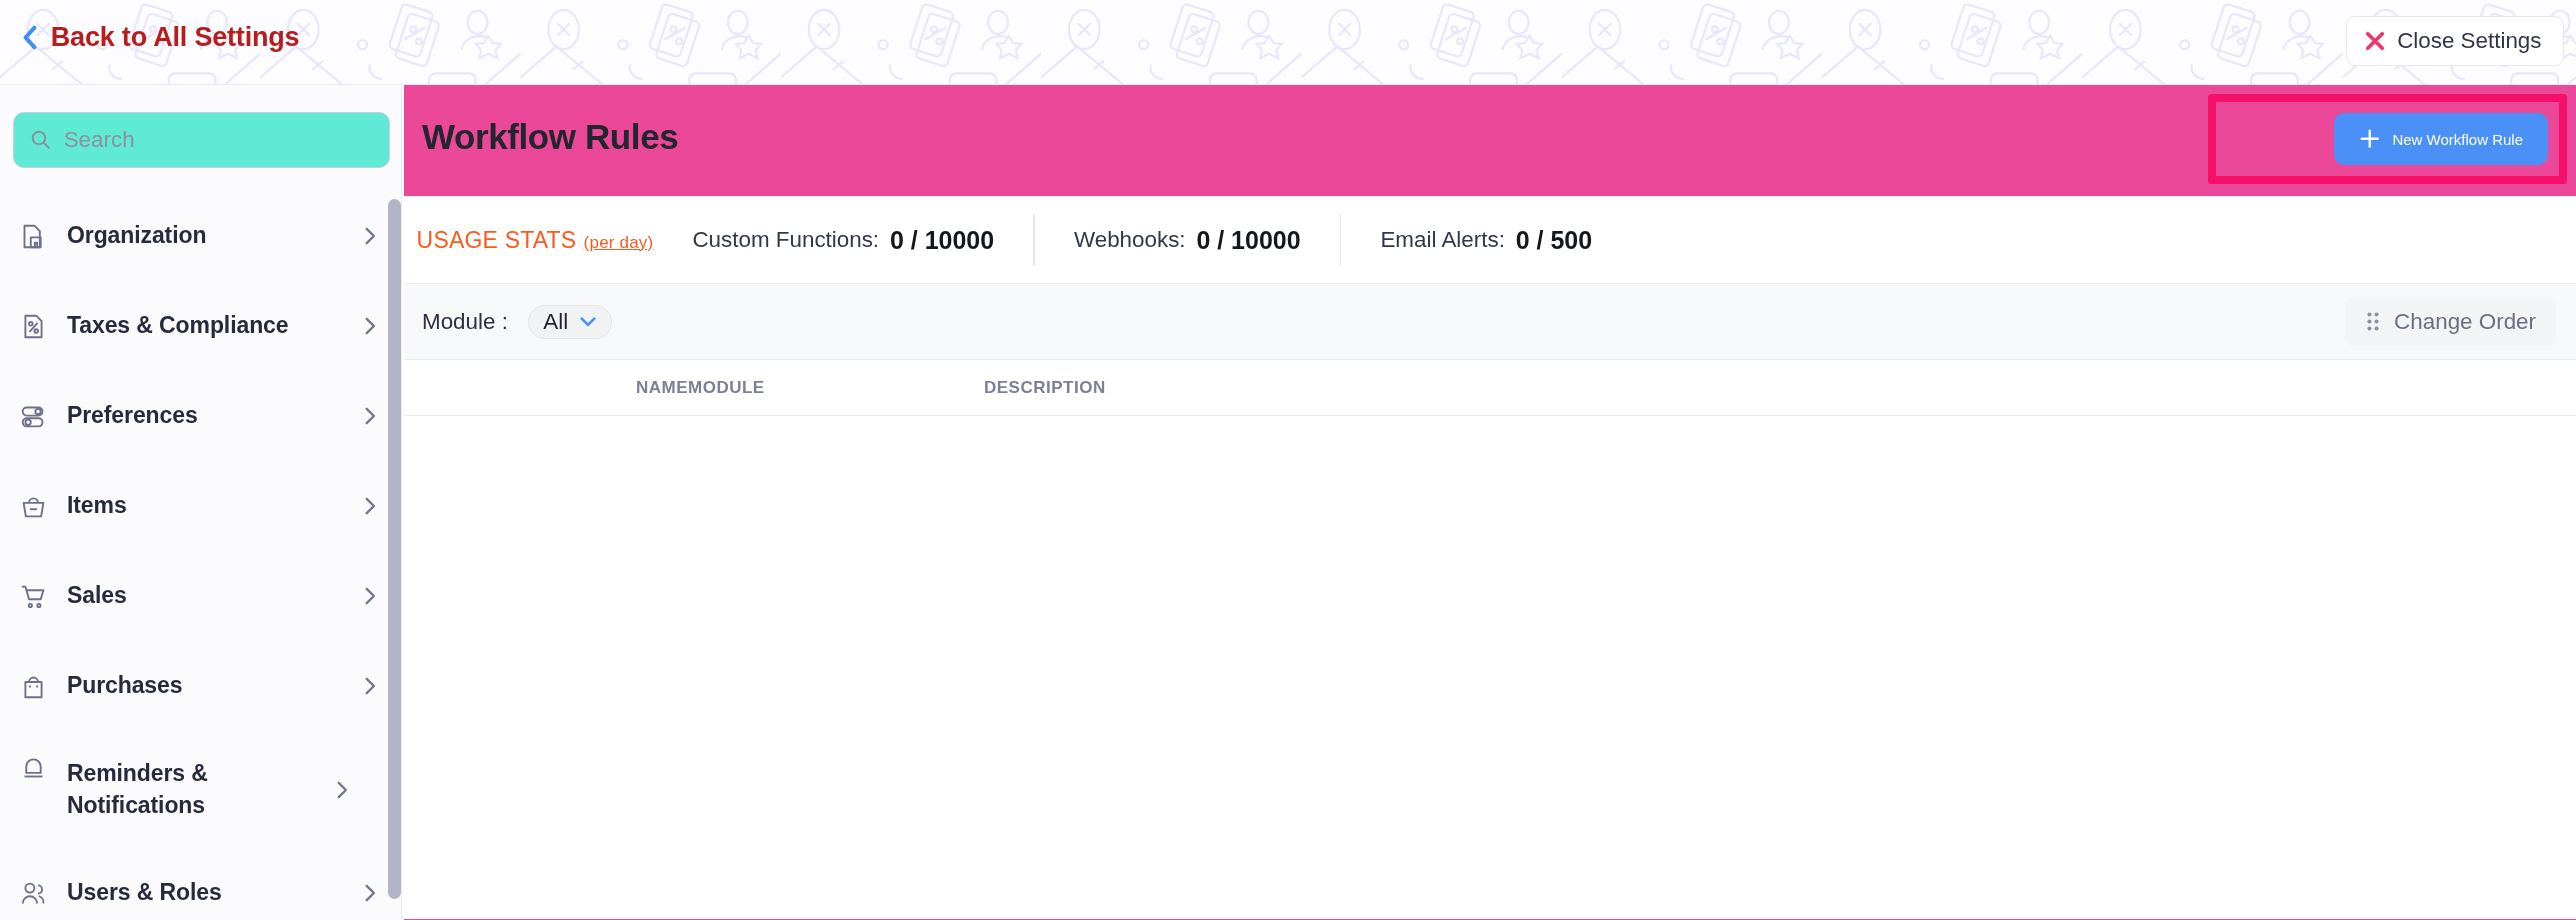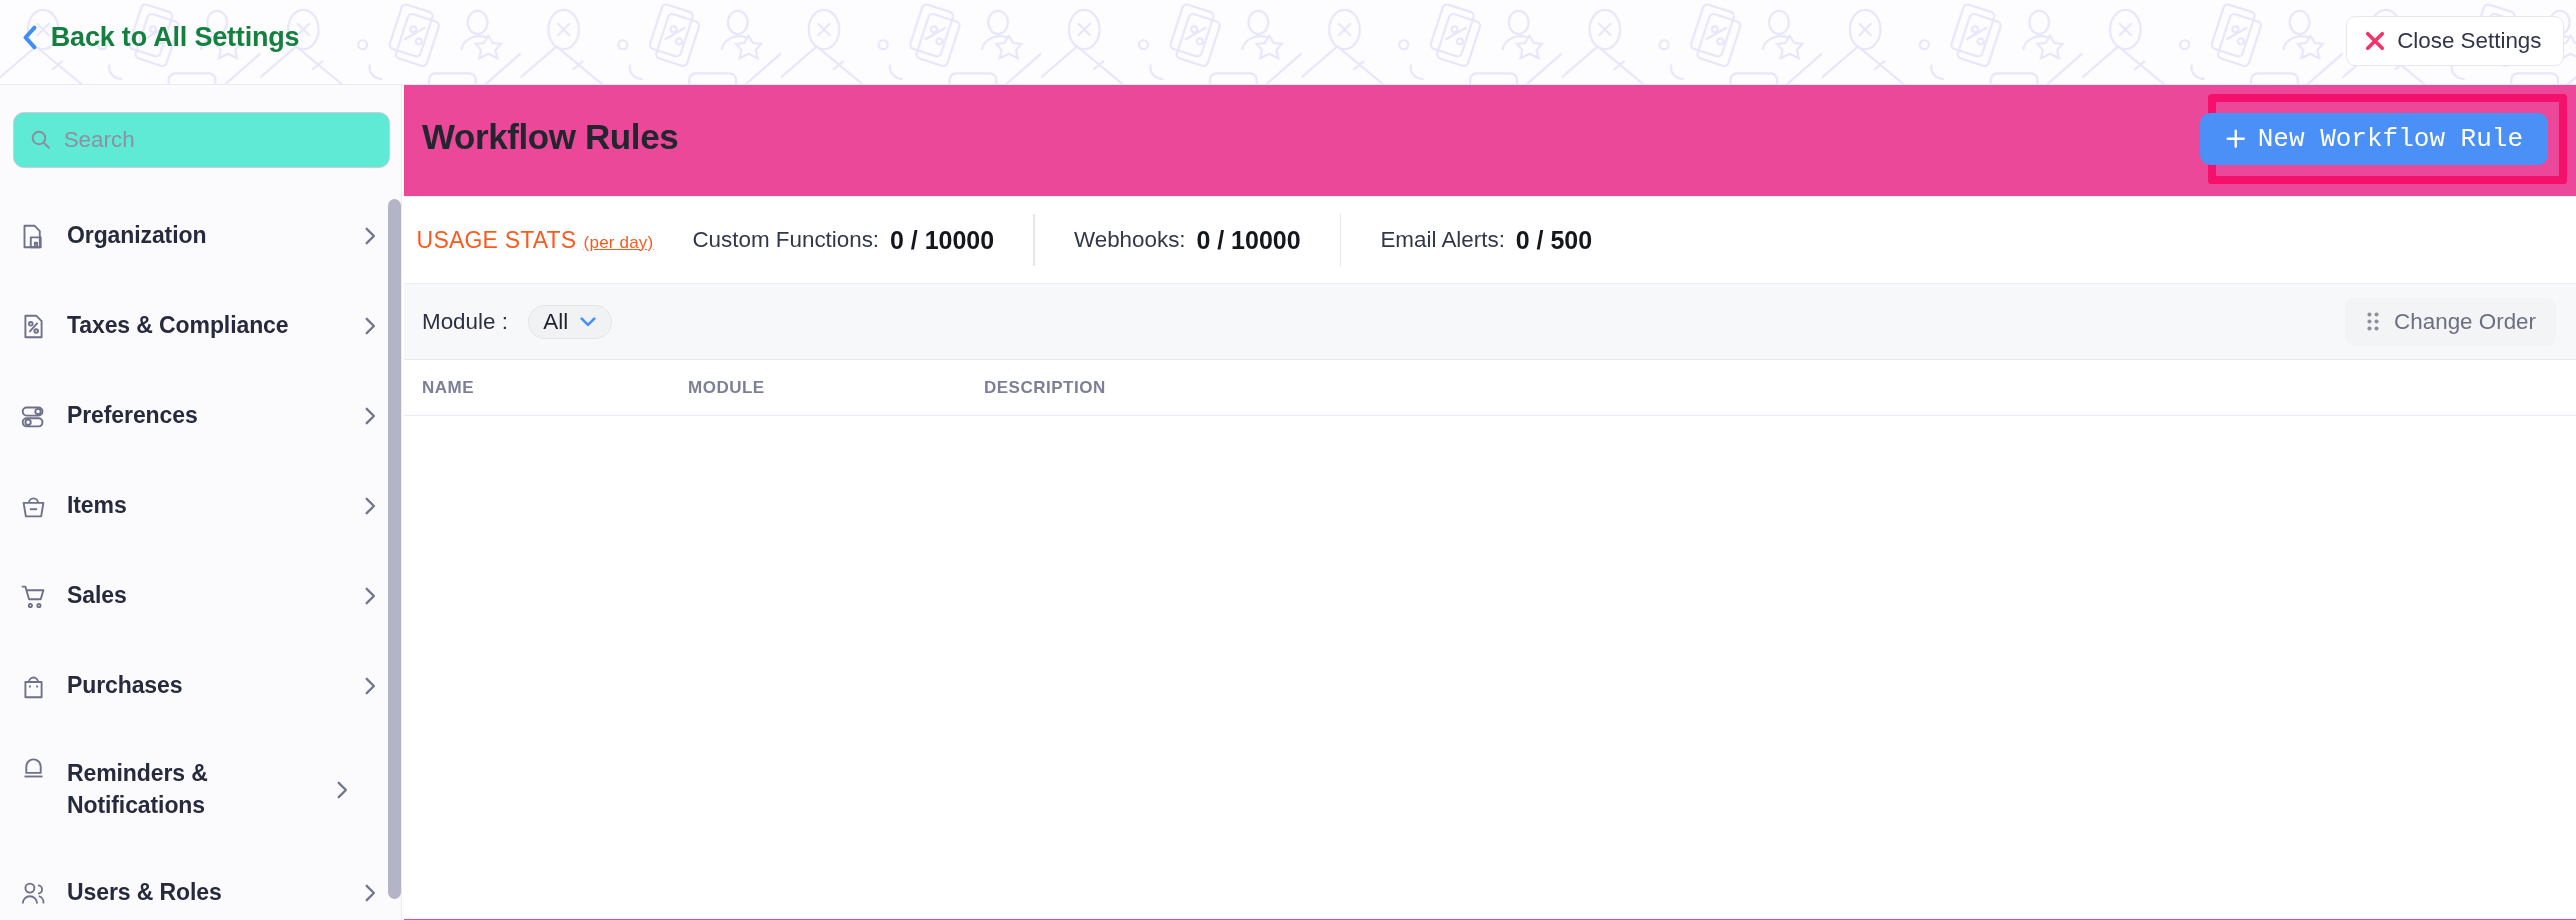--- a/index.html
+++ b/index.html
@@ -22,21 +22,21 @@
     position: absolute; left: 0; top: 0; width: 2576px; height: 85px;
     opacity: 1;
   }
   .back-link {
     position: absolute; left: 20px; top: 21.5px;
     display: flex; align-items: center; gap: 10.8px;
     cursor: pointer; z-index: 3;
   }
   .back-chevron { display: block; width: 20px; height: 27px; }
   .back-label {
-    font-size: 27px; font-weight: 700; color: #15803d;
+    font-size: 27px; font-weight: 700; color: #b91c1c;
     letter-spacing: -0.2px; white-space: nowrap;
   }
   .close-settings {
     position: absolute; right: 12px; top: 16px;
     height: 50px; padding: 0 21.5px 0 18px;
     display: flex; align-items: center; gap: 11.7px;
     background: #ffffff; border: 1.8px solid #e7e8ef; border-radius: 9px;
     cursor: pointer; z-index: 3;
   }
   .close-x { width: 20px; height: 20px; display: block; }
@@ -112,22 +112,22 @@
   }
   .new-rule-btn {
     position: absolute; right: 28px; top: 28px;
     height: 52px; padding: 0 25px;
     background: #4a90f7; border: none; border-radius: 10px;
     display: flex; align-items: center; gap: 11.7px;
     cursor: pointer;
   }
   .plus-icon { width: 21.5px; height: 21.5px; display: block; }
   .new-rule-label {
-    font-family: Liberation Mono, monospace;
-    font-size: 26px; color: #ffffff; white-space: nowrap;
+    font-family: Liberation Sans, sans-serif;
+    font-size: 15px; color: #ffffff; white-space: nowrap;
   }
 
   .usage-row {
     position: relative; height: 87px;
     display: flex; align-items: center;
     background: #ffffff;
     border-bottom: 1.8px solid #eceef4;
     padding-left: 12.6px;
   }
   .usage-title {
@@ -170,21 +170,21 @@
   .change-order-label { font-size: 22.4px; color: #6b6f80; white-space: nowrap; }
 
   .table-head {
     height: 56px; display: flex; align-items: center;
     border-bottom: 1.8px solid #e9eaf2; background: #ffffff;
   }
   .th {
     font-size: 17px; font-weight: 700; color: #7c7f97;
     letter-spacing: 0.5px;
   }
-  .th.c1 { width: 284px; padding-left: 18px; }
+  .th.c1 { width: 284px; padding-left: 18px; text-align: right; }
   .th.c2 { width: 296px; }
   .th.c3 { flex: 1 1 auto; }
   .table-body { height: 503px; background: #ffffff; }
 </style>
 </head>
 <body>
 
 <div id="app">
 
   <div class="topbar">

